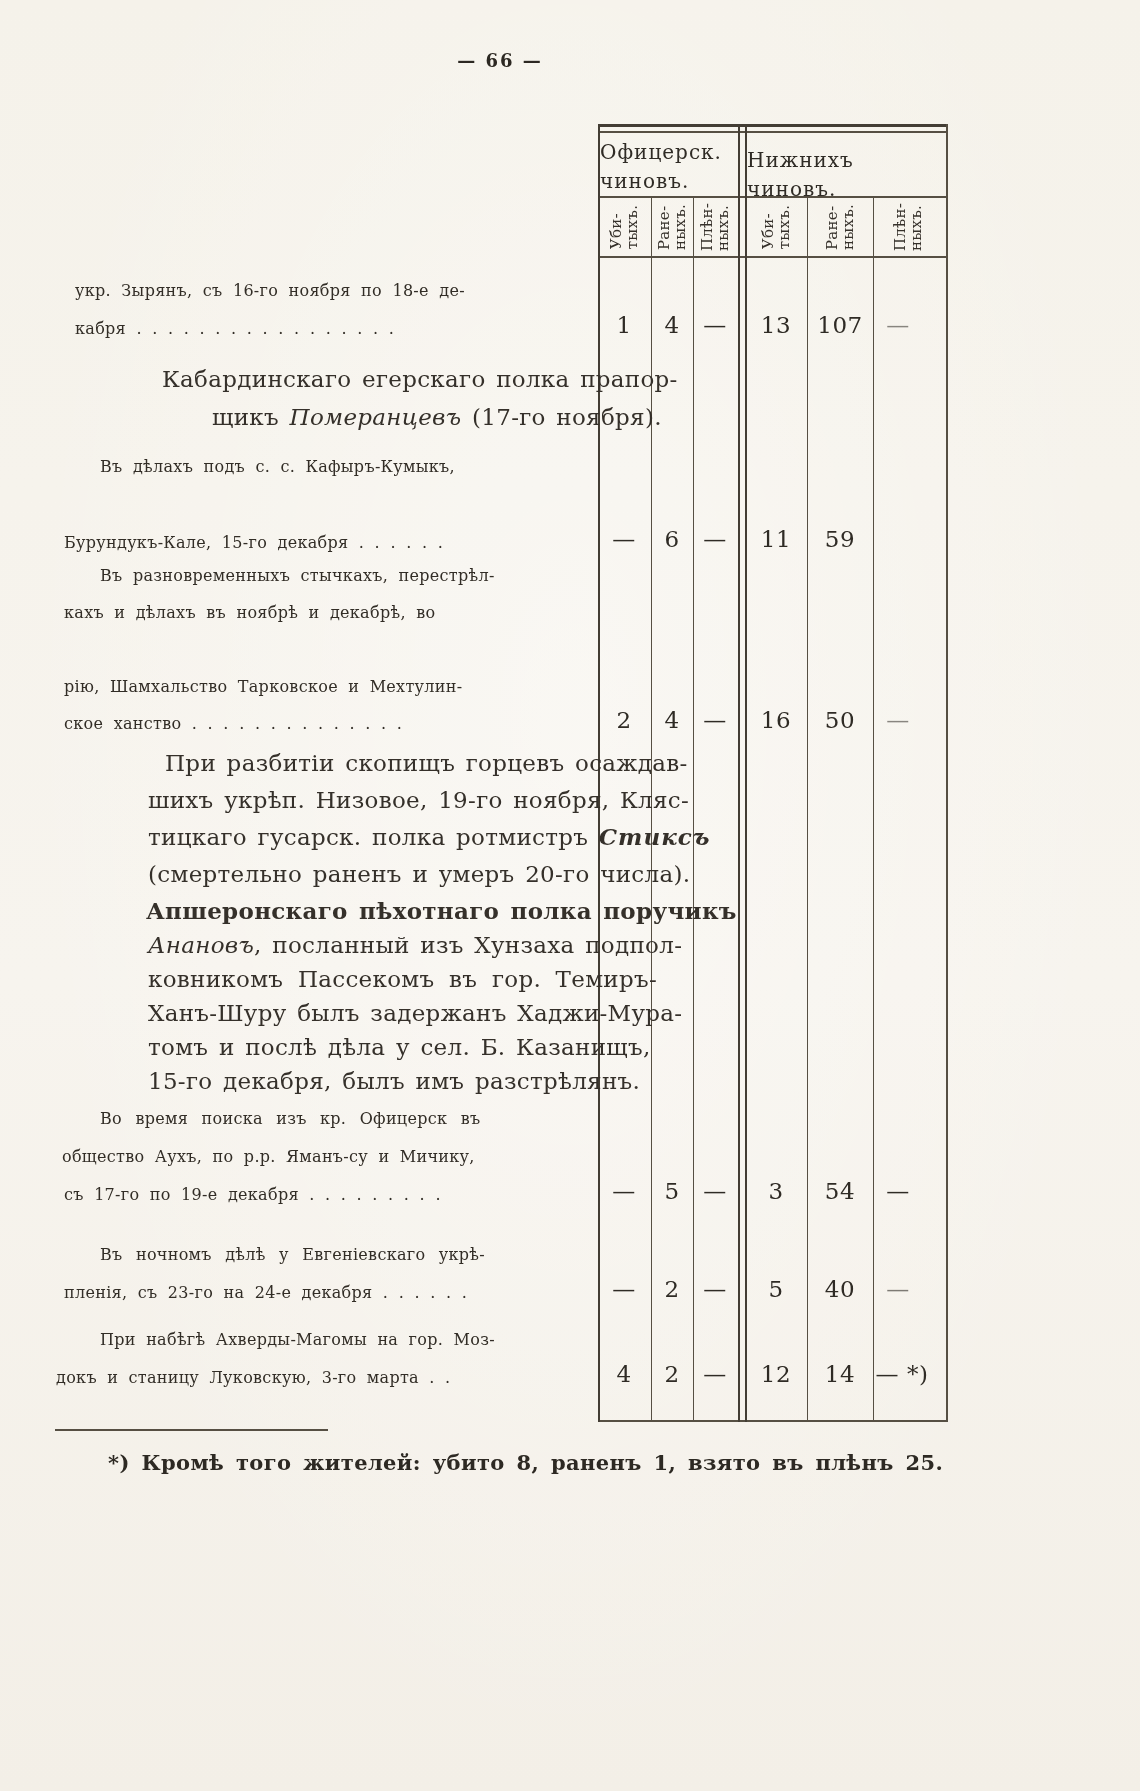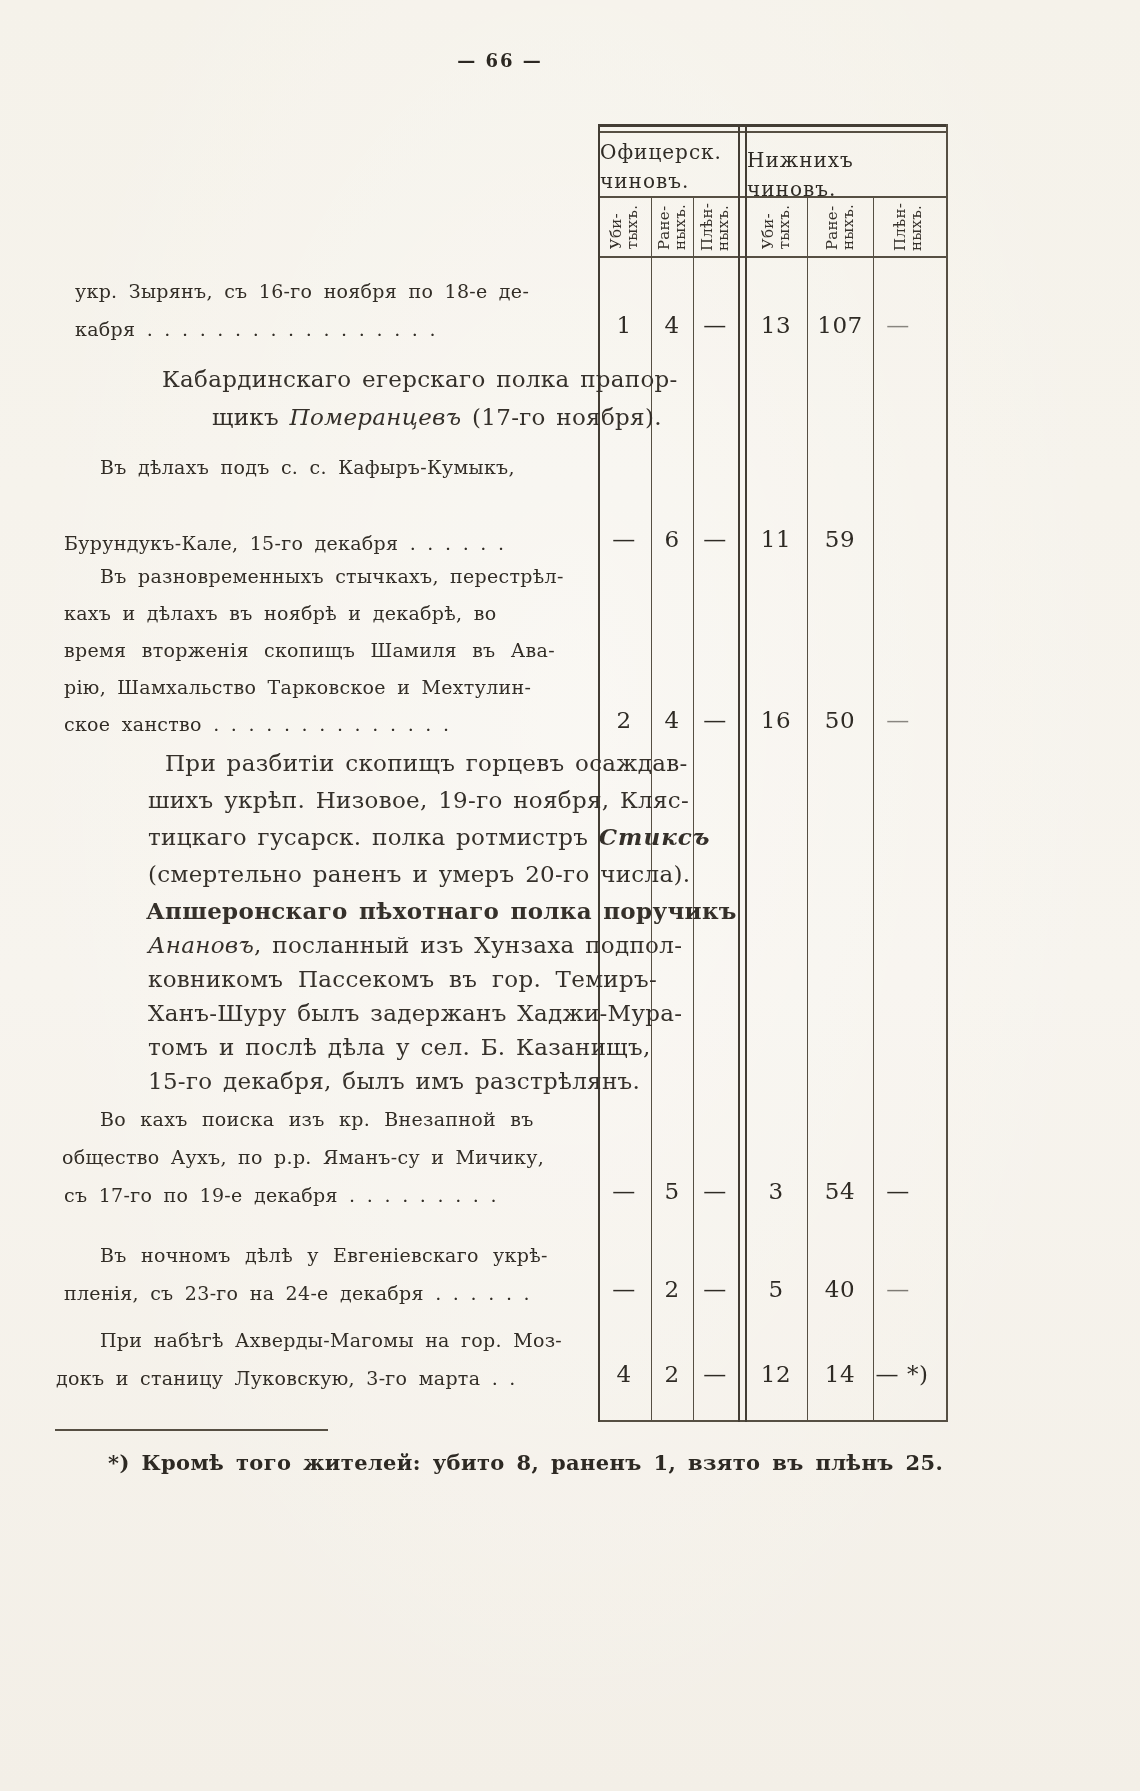--- a/index.html
+++ b/index.html
@@ -20,21 +20,21 @@
   .pageno{
     position:absolute;left:420px;top:50px;width:160px;
     text-align:center;font-size:18px;font-weight:bold;letter-spacing:2px;
     color:#2c2822;
   }
   
   .hline,.vline{position:absolute;background:#433d34;}
   .hline.light,.vline.light{background:#564f43;}
   
   .bl{
-    position:absolute;height:34px;font-size:19px;line-height:30px;
+    position:absolute;height:34px;font-size:16px;line-height:30px;
     white-space:nowrap;color:#322d26;word-spacing:5px;letter-spacing:0.3px;
   }
   .note{font-size:23px;word-spacing:3px;color:#35302a;}
   .ital{font-style:italic;}
   .bital{font-style:italic;font-weight:bold;letter-spacing:1px;}
   
   .grouphead{
     position:absolute;font-size:20px;line-height:29px;
     letter-spacing:1px;color:#2f2b25;
   }
@@ -149,21 +149,20 @@
   <div class="bl" style="left:64px;top:528px;">Бурундукъ-Кале, 15-го декабря . . . . . .</div>
   <div class="val" style="left:596px;top:526px;">—</div>
   <div class="val" style="left:644px;top:526px;">6</div>
   <div class="val" style="left:687px;top:526px;">—</div>
   <div class="val" style="left:748px;top:526px;">11</div>
   <div class="val" style="left:812px;top:526px;">59</div>
   <div class="val" style="left:870px;top:526px;"></div>
 
   <div class="bl" style="left:100px;top:561px;">Въ разновременныхъ стычкахъ, перестрѣл-</div>
   <div class="bl" style="left:64px;top:598px;">кахъ и дѣлахъ въ ноябрѣ и декабрѣ, во</div>
-  <div class="bl" style="left:64px;top:635px;word-spacing:9px;">время вторженія скопищъ Шамиля въ Ава-</div>
   <div class="bl" style="left:64px;top:672px;">рію, Шамхальство Тарковское и Мехтулин-</div>
   <div class="bl" style="left:64px;top:709px;">ское ханство . . . . . . . . . . . . . .</div>
   <div class="val" style="left:596px;top:707px;">2</div>
   <div class="val" style="left:644px;top:707px;">4</div>
   <div class="val" style="left:687px;top:707px;">—</div>
   <div class="val" style="left:748px;top:707px;">16</div>
   <div class="val" style="left:812px;top:707px;">50</div>
   <div class="val" style="left:870px;top:707px;opacity:.55;">—</div>
 
   <div class="bl note" style="left:165px;top:748px;">При разбитіи скопищъ горцевъ осаждав-</div>
@@ -175,21 +174,21 @@
 
   <div class="bl note" style="left:146px;top:896px;font-weight:bold;">Апшеронскаго пѣхотнаго полка поручикъ</div>
   <div class="bl note" style="left:148px;top:930px;">
     <span class="ital">Анановъ</span><span>, посланный изъ Хунзаха подпол-</span>
   </div>
   <div class="bl note" style="left:148px;top:964px;word-spacing:7px;">ковникомъ Пассекомъ въ гор. Темиръ-</div>
   <div class="bl note" style="left:148px;top:1032px;">томъ и послѣ дѣла у сел. Б. Казанищъ,</div>
   <div class="bl note" style="left:148px;top:998px;">Ханъ-Шуру былъ задержанъ Хаджи-Мура-</div>
   <div class="bl note" style="left:148px;top:1066px;">15-го декабря, былъ имъ разстрѣлянъ.</div>
 
-  <div class="bl" style="left:100px;top:1104px;word-spacing:8px;">Во кахъ поиска изъ кр. Внезапной въ</div>
+  <div class="bl" style="left:100px;top:1104px;word-spacing:8px;">Во время поиска изъ кр. Офицерск въ</div>
   <div class="bl" style="left:62px;top:1142px;">общество Аухъ, по р.р. Яманъ-су и Мичику,</div>
   <div class="bl" style="left:64px;top:1180px;">съ 17-го по 19-е декабря . . . . . . . . .</div>
   <div class="val" style="left:596px;top:1178px;">—</div>
   <div class="val" style="left:644px;top:1178px;">5</div>
   <div class="val" style="left:687px;top:1178px;">—</div>
   <div class="val" style="left:748px;top:1178px;">3</div>
   <div class="val" style="left:812px;top:1178px;">54</div>
   <div class="val" style="left:870px;top:1178px;">—</div>
 
   <div class="bl" style="left:100px;top:1240px;word-spacing:8px;">Въ ночномъ дѣлѣ у Евгеніевскаго укрѣ-</div>

